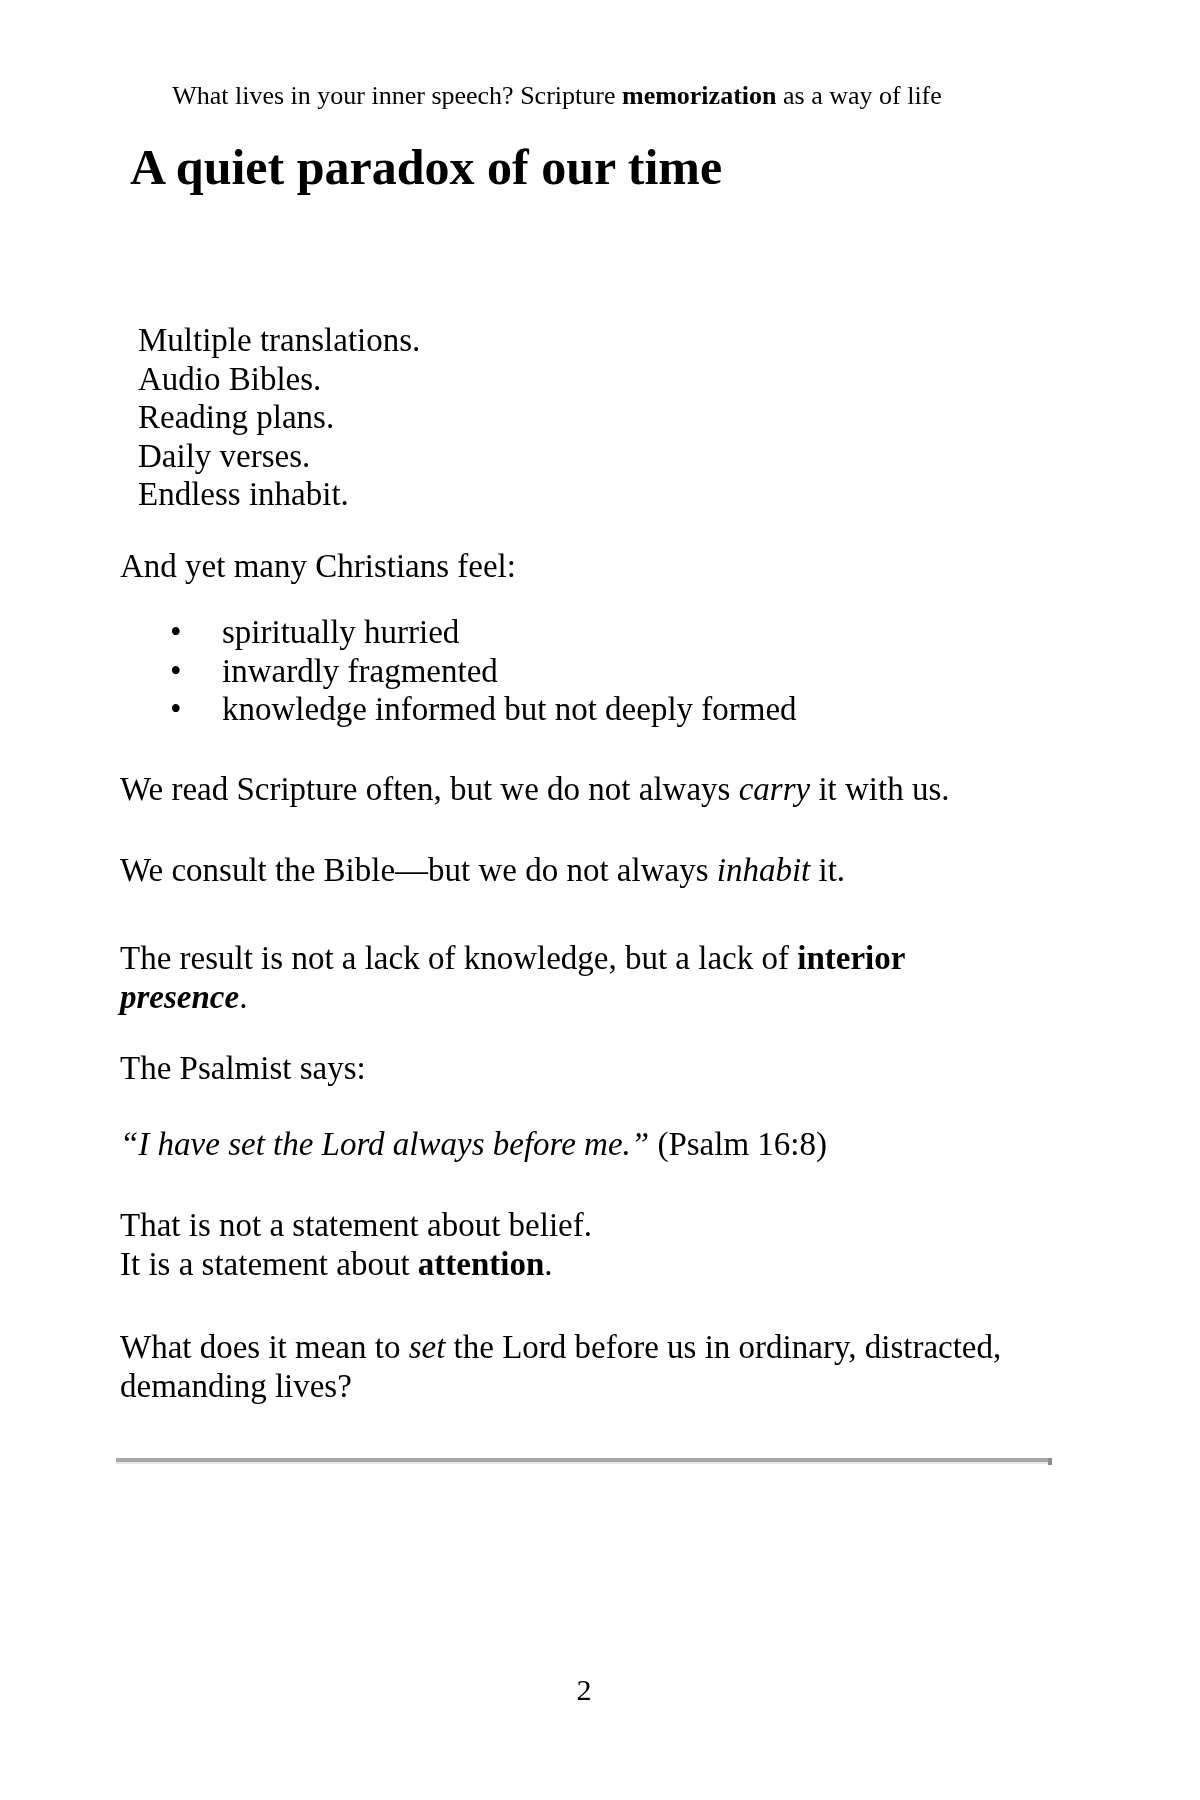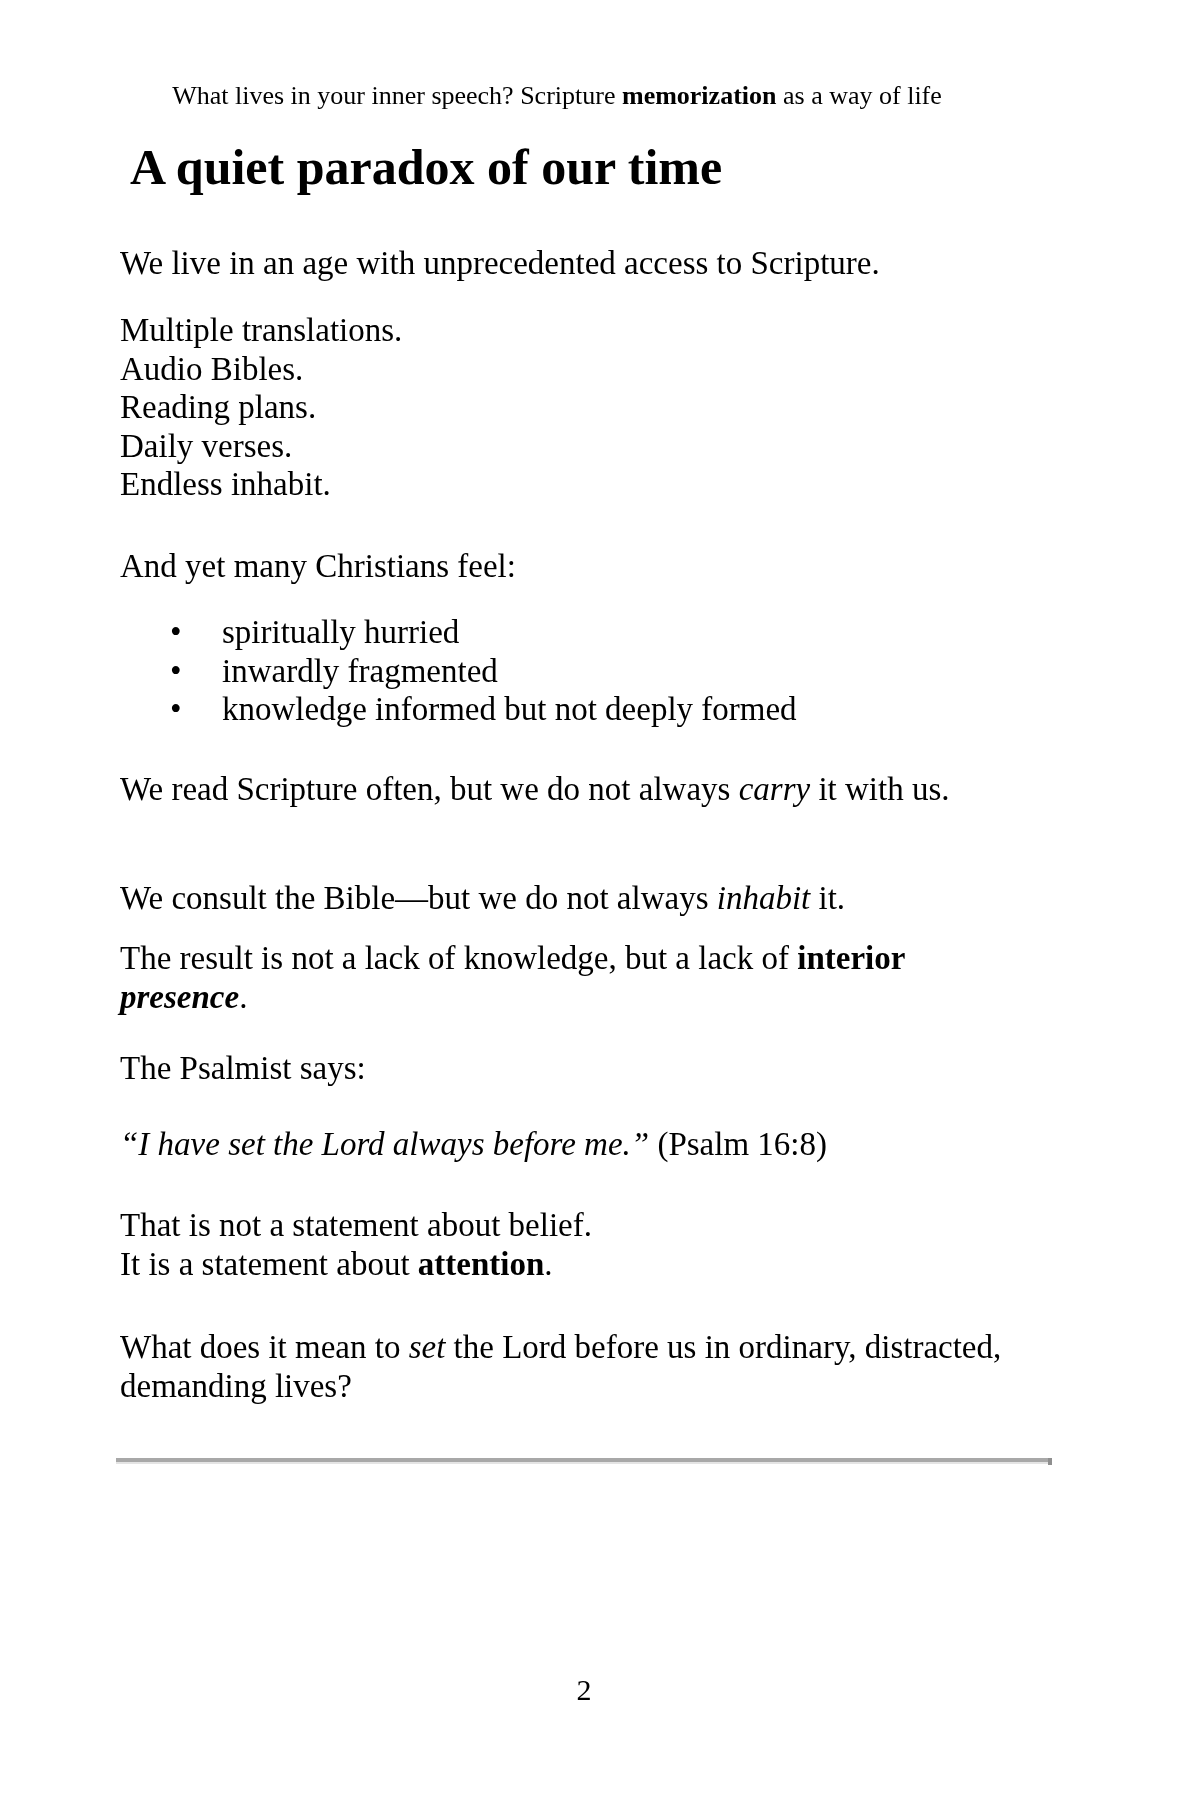--- a/index.html
+++ b/index.html
@@ -36,24 +36,24 @@
     font-weight: bold;
   }
   .para {
     position: absolute;
     left: 120px;
     width: 940px;
     font-size: 33px;
     line-height: 38.6px;
   }
   .p0 { top: 244px; }
-  .p1 { top: 311px; }
+  .p1 { top: 321px; margin-left: 18px; }
   .p2 { top: 547px; }
   .p3 { top: 770px; }
-  .p4 { top: 879px; }
+  .p4 { top: 851px; }
   .p5 { top: 939px; }
   .p6 { top: 1049px; }
   .p7 { top: 1125px; }
   .p8 { top: 1206px; }
   .p9 { top: 1328px; }
   .bullet-list {
     position: absolute;
     left: 120px;
     top: 613px;
     width: 940px;
@@ -98,21 +98,20 @@
 </style>
 </head>
 <body>
 
 <div class="page">
 
   <div class="doc-header"><span>What lives in your inner speech? Scripture </span><span style="font-weight: bold;">memorization</span><span> as a way of life</span></div>
 
   <h1 class="doc-title">A quiet paradox of our time</h1>
 
-  <div class="para p0"><span>We live in an age with unprecedented access to Scripture.</span></div>
 
   <div class="para p1"><span>Multiple translations.</span><br><span>Audio Bibles.</span><br><span>Reading plans.</span><br><span>Daily verses.</span><br><span>Endless inhabit.</span></div>
 
   <div class="para p2"><span>And yet many Christians feel:</span></div>
 
   <div class="bullet-list">
     <div class="bullet-item">
       <span class="bullet-dot">•</span>
       <span>spiritually hurried</span>
     </div>

